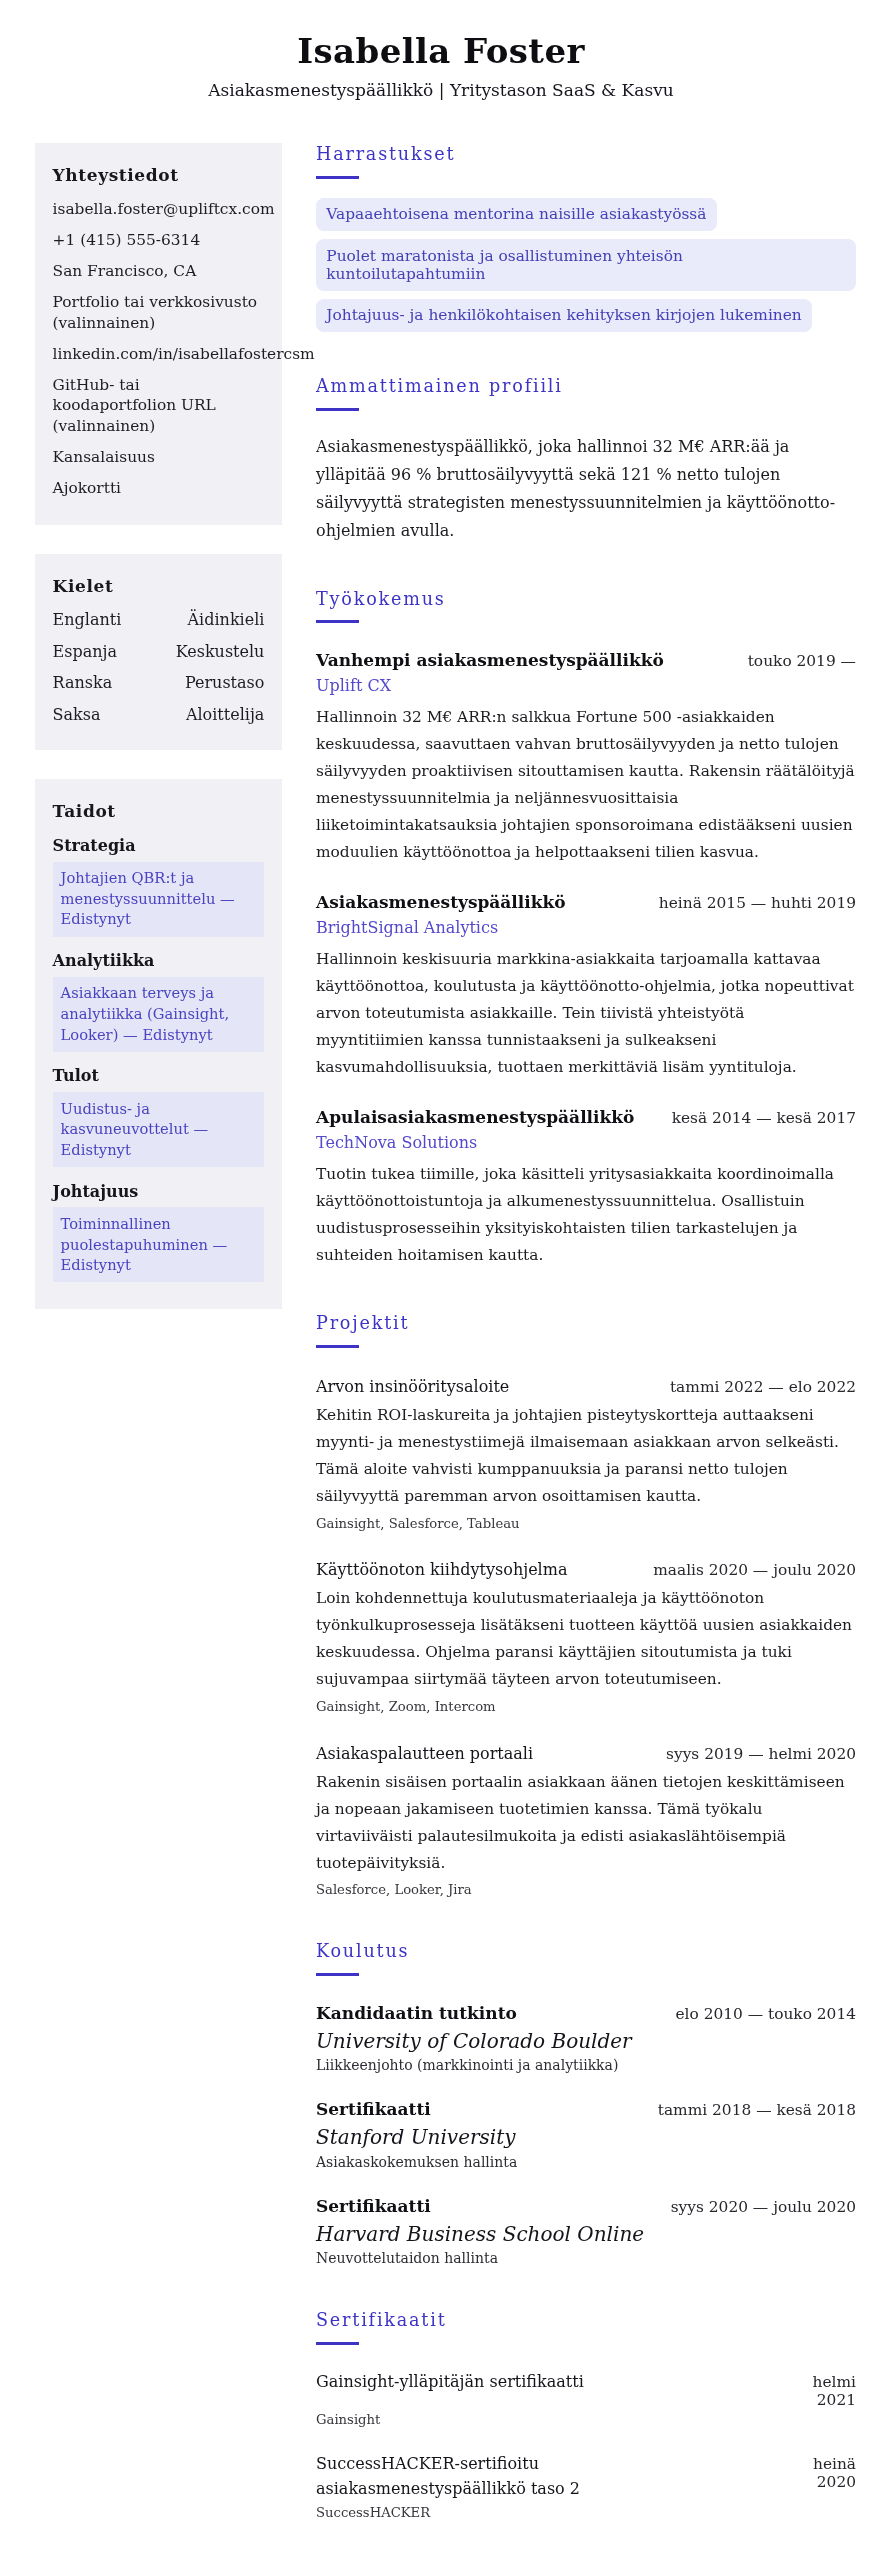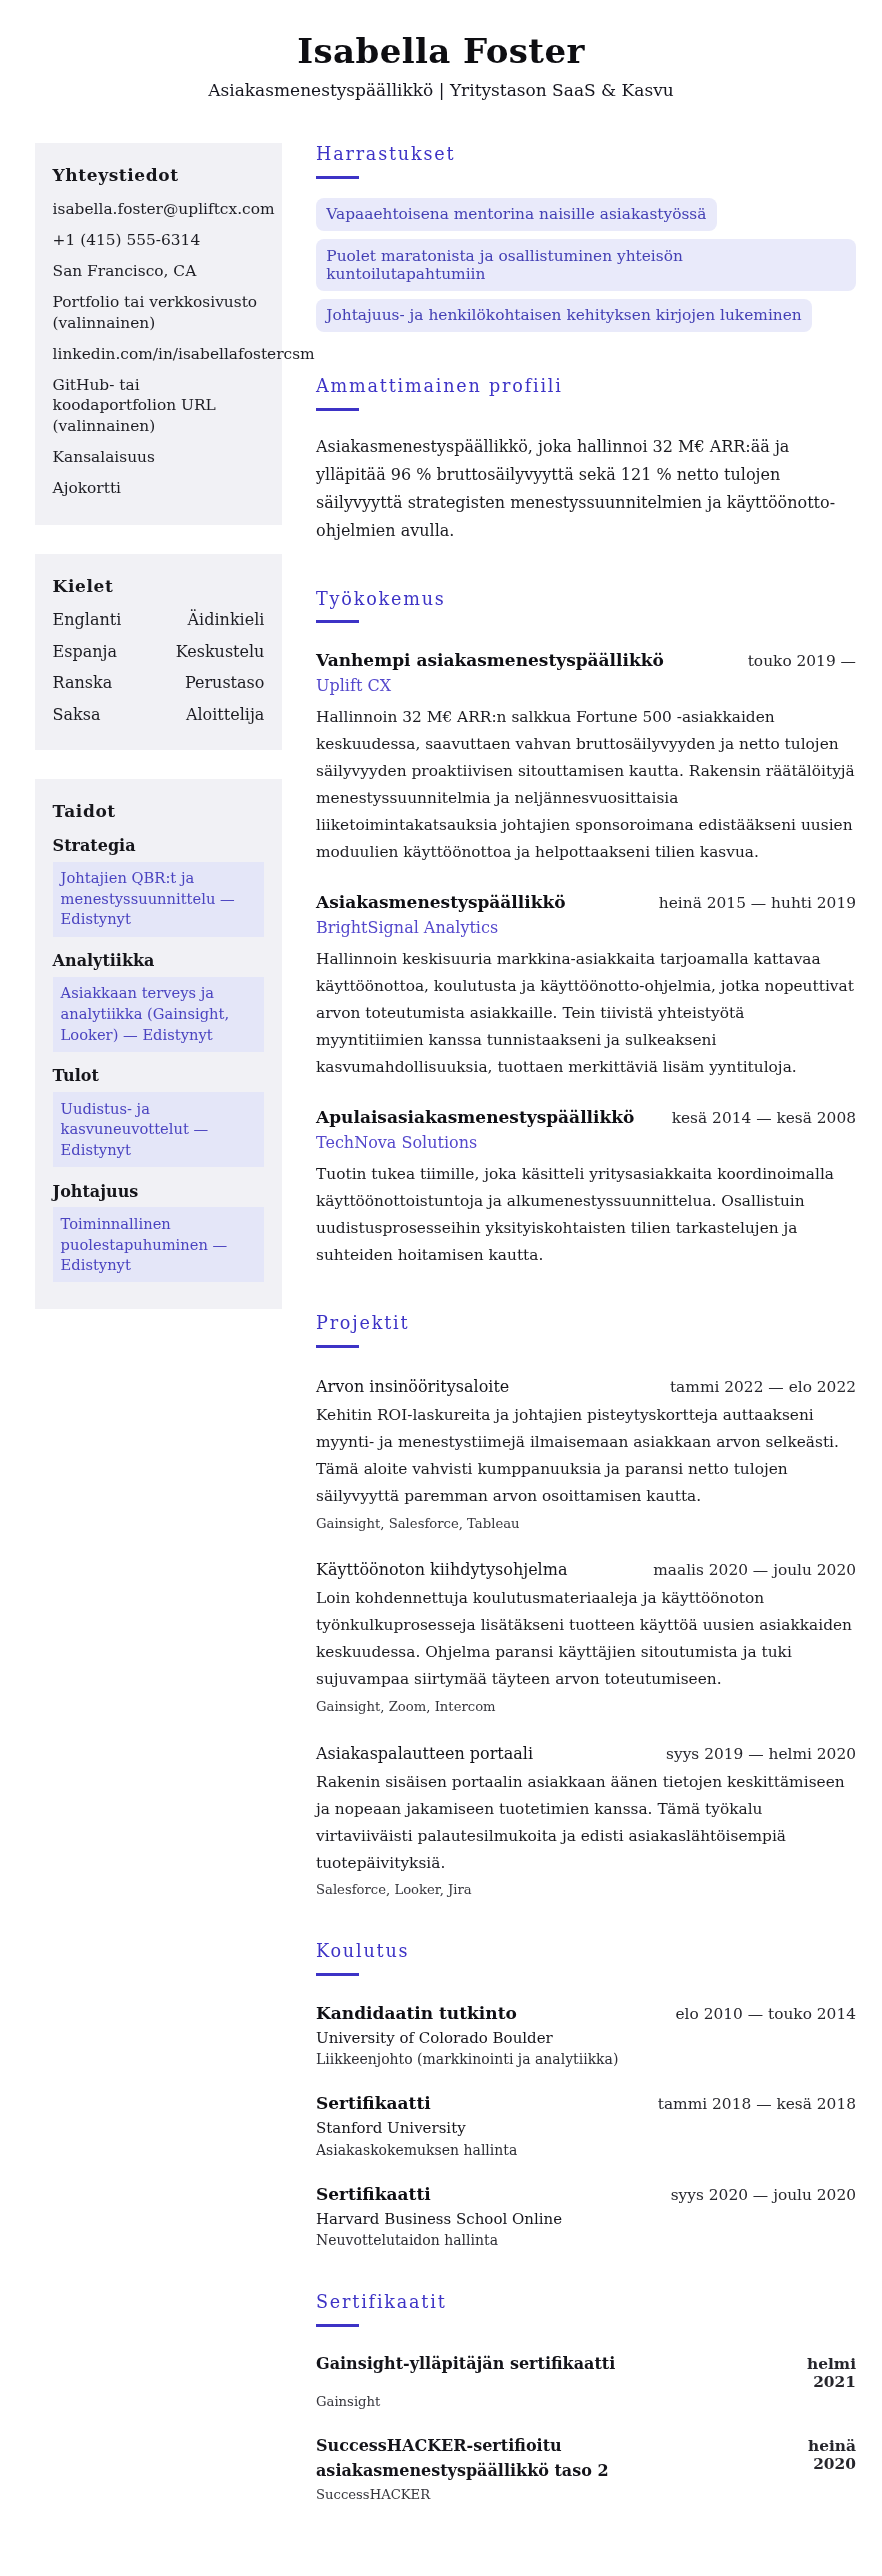--- a/index.html
+++ b/index.html
@@ -46,25 +46,25 @@
   .profile-text { font-size: 16px; line-height: 28px; margin: 22px 0 0; color: #1b1b20; }
 
   .entry { margin-top: 26.5px; }
   .entry-head { display: flex; justify-content: space-between; align-items: baseline; gap: 13.2px; }
   .entry-role { font-size: 17px; font-weight: 700; color: #0f0f14; }
   .entry-dates { font-size: 15.4px; color: #26262c; white-space: nowrap; }
   .entry-company { font-size: 16px; color: #5448cc; margin-top: 5.9px; }
   .entry-desc { font-size: 15.4px; line-height: 27px; margin-top: 8.8px; color: #1b1b20; }
   .entry-stack { font-size: 13.2px; color: #36363c; margin-top: 5.9px; }
 
-  .edu-school { font-size: 15px; margin-top: 5.9px; color: #14141a; }
+  .edu-school { font-size: 20px; margin-top: 5.9px; color: #14141a; font-style: italic; }
   .edu-field { font-size: 14px; color: #2c2c33; margin-top: 4.4px; }
 
   .cert { margin-top: 23.5px; }
-  .cert-head { display: flex; justify-content: flex-end; align-items: baseline; gap: 28px; font-weight: bold; }
+  .cert-head { display: flex; justify-content: flex-end; align-items: baseline; gap: 28px; }
   .cert-name { font-size: 16px; line-height: 25px; color: #14141a; flex: 1; }
   .cert-date { font-size: 15.4px; color: #26262c; text-align: right; max-width: 81px; }
   .cert-issuer { font-size: 13.2px; color: #36363c; margin-top: 3.7px; }
 </style>
 </head>
 <body>
 
 <div class="page">
 
   <div class="header">
@@ -162,21 +162,21 @@
             <span class="entry-role">Asiakasmenestyspäällikkö</span>
             <span class="entry-dates">heinä 2015 — huhti 2019</span>
           </div>
           <div class="entry-company">BrightSignal Analytics</div>
           <div class="entry-desc">Hallinnoin keskisuuria markkina-asiakkaita tarjoamalla kattavaa käyttöönottoa, koulutusta ja käyttöönotto-ohjelmia, jotka nopeuttivat arvon toteutumista asiakkaille. Tein tiivistä yhteistyötä myyntitiimien kanssa tunnistaakseni ja sulkeakseni kasvumahdollisuuksia, tuottaen merkittäviä lisäm yyntituloja.</div>
         </div>
 
         <div class="entry">
           <div class="entry-head">
             <span class="entry-role">Apulaisasiakasmenestyspäällikkö</span>
-            <span class="entry-dates">kesä 2014 — kesä 2008</span>
+            <span class="entry-dates">kesä 2014 — kesä 2017</span>
           </div>
           <div class="entry-company">TechNova Solutions</div>
           <div class="entry-desc">Tuotin tukea tiimille, joka käsitteli yritysasiakkaita koordinoimalla käyttöönottoistuntoja ja alkumenestyssuunnittelua. Osallistuin uudistusprosesseihin yksityiskohtaisten tilien tarkastelujen ja suhteiden hoitamisen kautta.</div>
         </div>
       </div>
 
       <div class="section">
         <h2 class="section-title">Projektit</h2>
         <div class="rule"></div>
 

